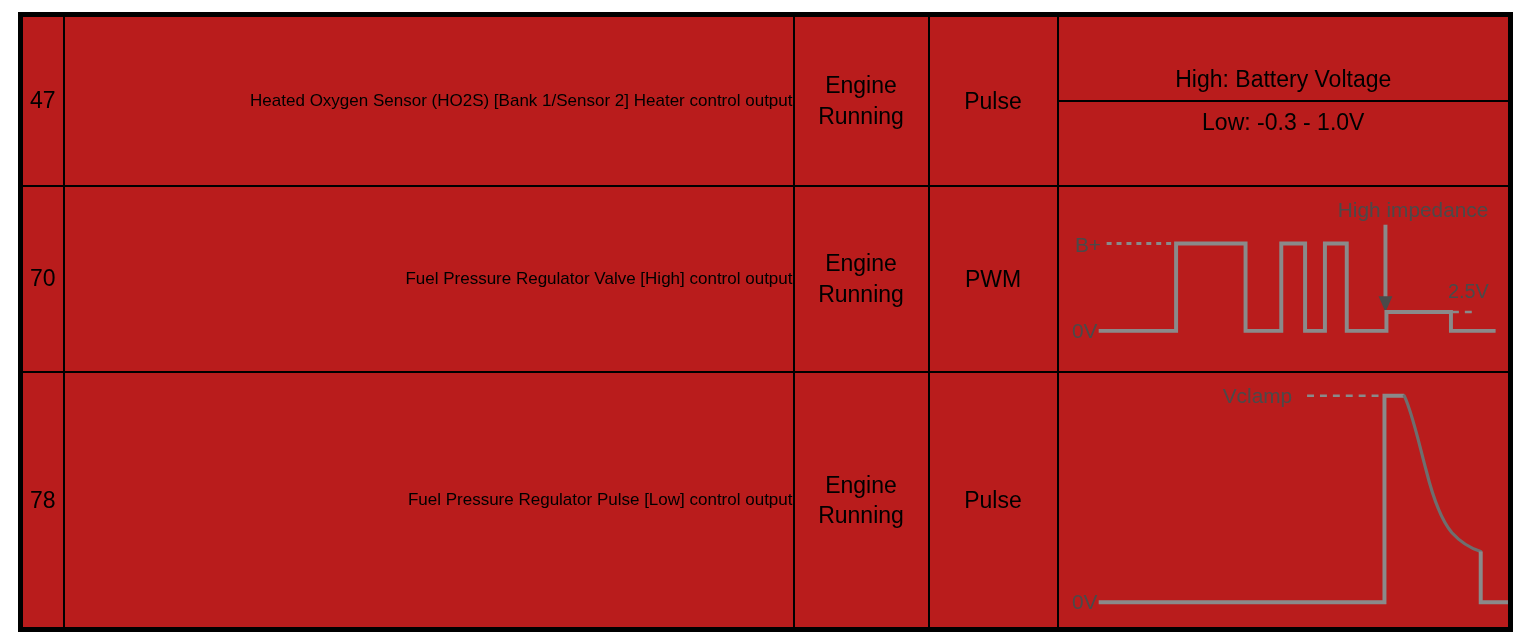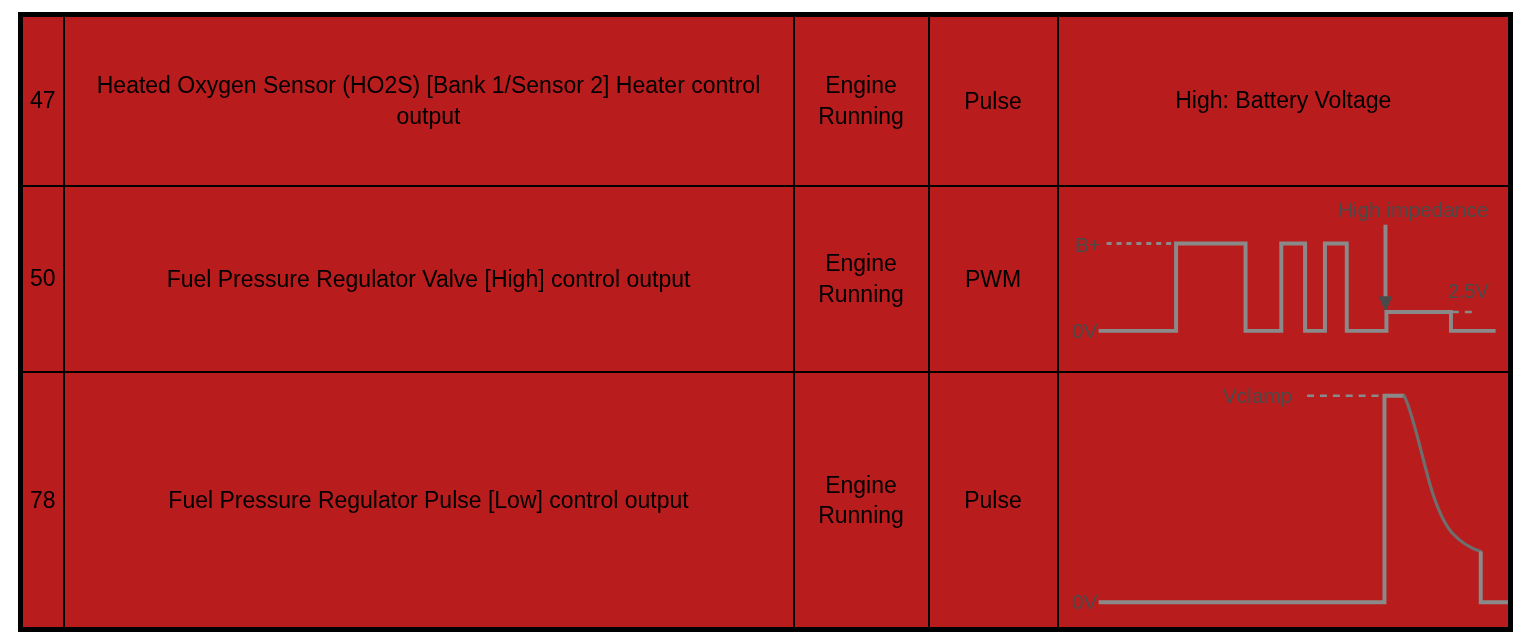--- a/index.html
+++ b/index.html
@@ -36,22 +36,22 @@
   col.c-desc   { width: 730px; }
   col.c-cond   { width: 135px; }
   col.c-type   { width: 129px; }
   col.c-wave   { width: 453px; }
 
   td.num-cell {
     text-align: center;
     font-size: 23px;
   }
   td.desc-cell {
-    text-align: center;
-    font-size: 23px;
+    text-align: right;
+    font-size: 17px;
     padding: 6px 10px 6px 12px;
     line-height: 1.32;
   }
   td.cond-cell, td.type-cell {
     text-align: center;
     font-size: 23px;
     line-height: 1.32;
   }
   td.wave-cell {
     padding: 0;
@@ -147,27 +147,30 @@
           <span>Engine</span><br>
           <span>Running</span>
         </td>
         <td class="type-cell">Pulse</td>
         <td class="wave-cell">
           <table class="sub-spec">
             <tbody>
               <tr>
                   <td>High: Battery Voltage</td>
                 </tr>
+              <tr>
+                  <td>Low: -0.3 - 1.0V</td>
+                </tr>
             </tbody>
           </table>
         </td>
       </tr>
 
       <tr style="height:186px;">
-        <td class="num-cell">50</td>
+        <td class="num-cell">70</td>
         <td class="desc-cell">Fuel Pressure Regulator Valve [High] control output</td>
         <td class="cond-cell">
           <span>Engine</span><br>
           <span>Running</span>
         </td>
         <td class="type-cell">PWM</td>
         <td class="wave-cell">
           <svg class="wave-svg" viewBox="0 0 453 186" preserveAspectRatio="none">
 
             <text class="wf-label" x="281" y="30">High impedance</text>

